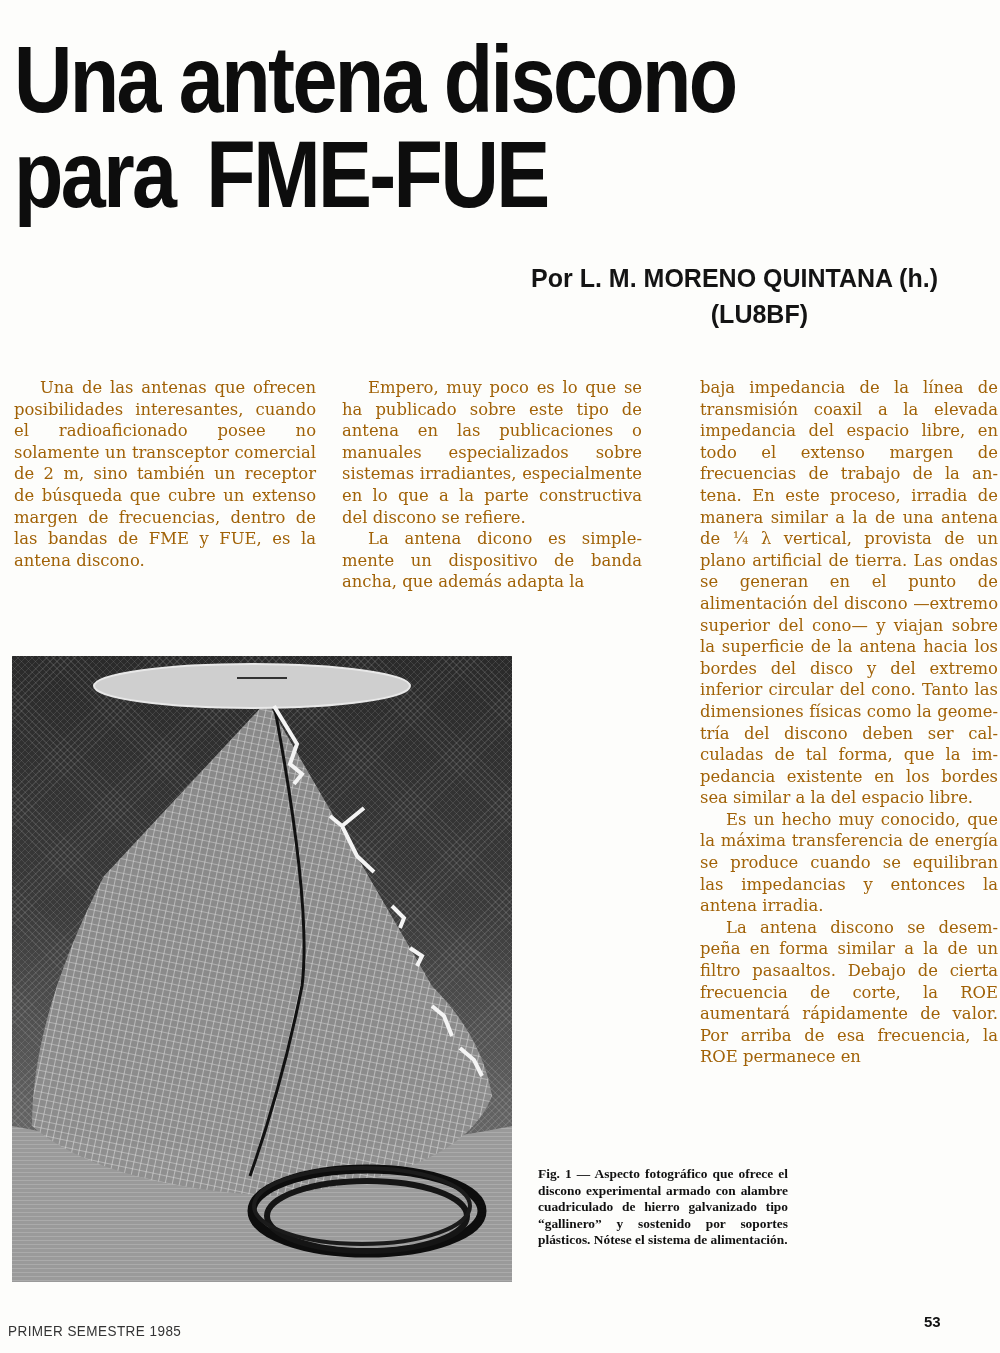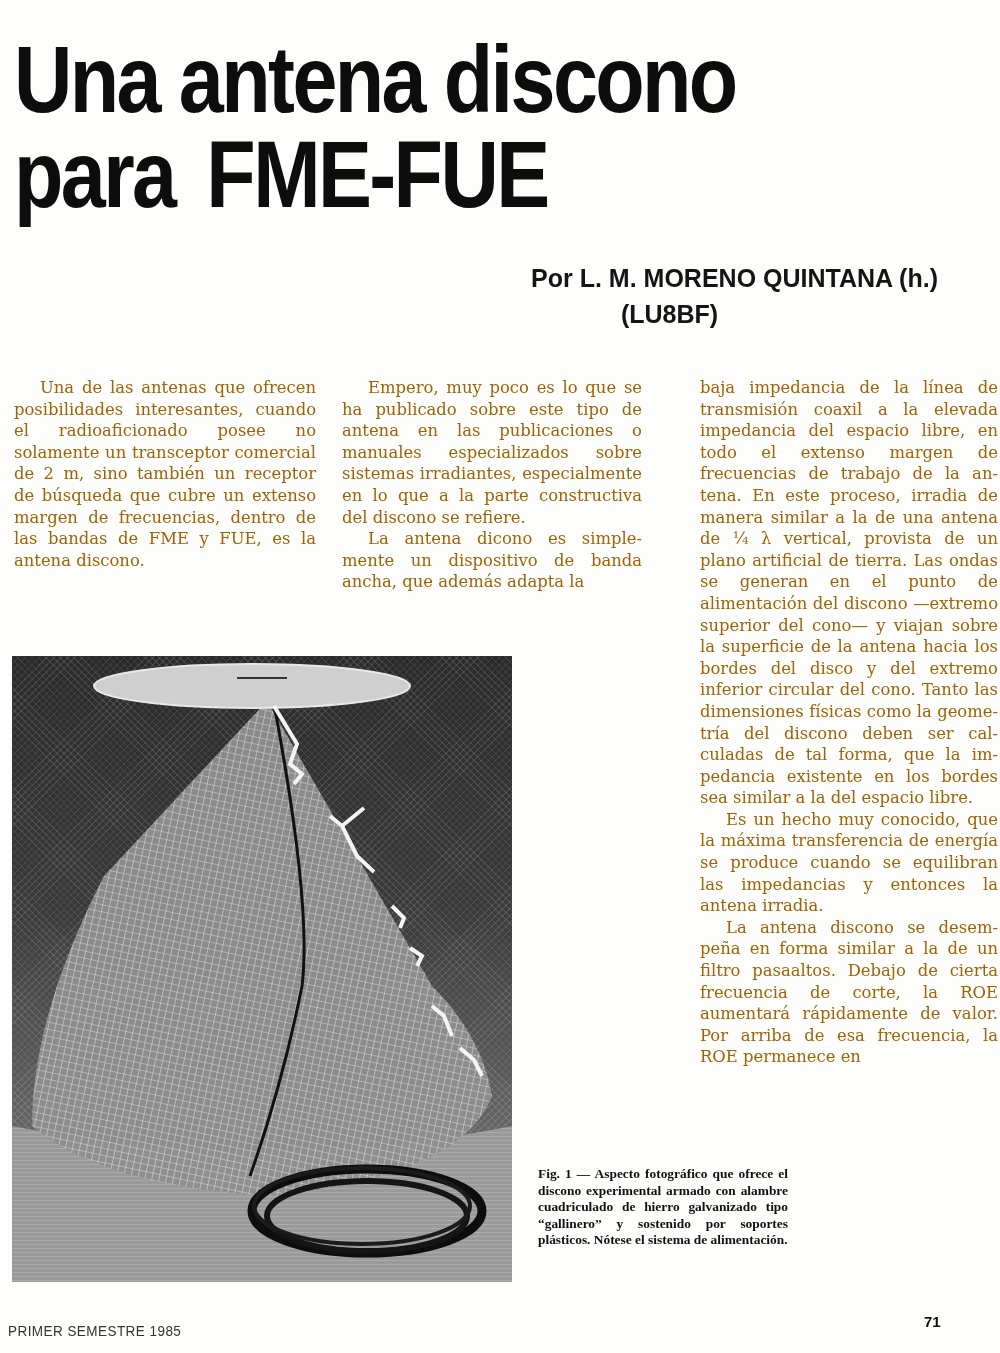--- a/index.html
+++ b/index.html
@@ -5,21 +5,21 @@
   html, body { margin: 0; padding: 0; background: #fdfdfb; }
   body { width: 1000px; height: 1353px; position: relative; overflow: hidden; color: #1a1a1a; }
   .title {
     position: absolute; left: 14px; top: 32px; width: 980px;
     font-family: "Liberation Sans", sans-serif; font-weight: bold;
     font-size: 94px; line-height: 95px; letter-spacing: -3px;
     color: #0d0d0d; transform: scaleX(0.86); transform-origin: left top;
   }
   .title .l2b { margin-left: 14px; }
   .byline {
-    position: absolute; right: 62px; top: 260px; text-align: center;
+    position: absolute; right: 62px; top: 260px; text-align: right;
     font-family: "Liberation Sans", sans-serif; font-weight: bold;
     font-size: 25px; line-height: 36px; color: #141414;
   }
   .byline .call { display: block; margin-right: 130px; }
   .col {
     position: absolute; font-family: "DejaVu Serif", serif;
     font-size: 16.4px; line-height: 21.6px; color: #a16207;
     text-align: justify; hyphens: manual;
   }
   .col p { margin: 0; text-indent: 26px; }
@@ -114,13 +114,13 @@
 
     <ellipse cx="355" cy="555" rx="115" ry="42" fill="none" stroke="#0d0d0d" stroke-width="9"></ellipse>
     <ellipse cx="355" cy="560" rx="100" ry="35" fill="none" stroke="#151515" stroke-width="6"></ellipse>
     <ellipse cx="350" cy="550" rx="108" ry="38" fill="none" stroke="#1b1b1b" stroke-width="4"></ellipse>
   </svg>
 </div>
 
 <div class="caption">Fig. 1 — Aspecto fotográfico que ofrece el discono experimental armado con alambre cuadricula­do de hierro galvanizado tipo “gallinero” y sostenido por so­portes plásticos. Nótese el sis­tema de alimentación.</div>
 
 <div class="footer-left">PRIMER SEMESTRE 1985</div>
-<div class="footer-right">71</div>
+<div class="footer-right">53</div>
 
 </body></html>

